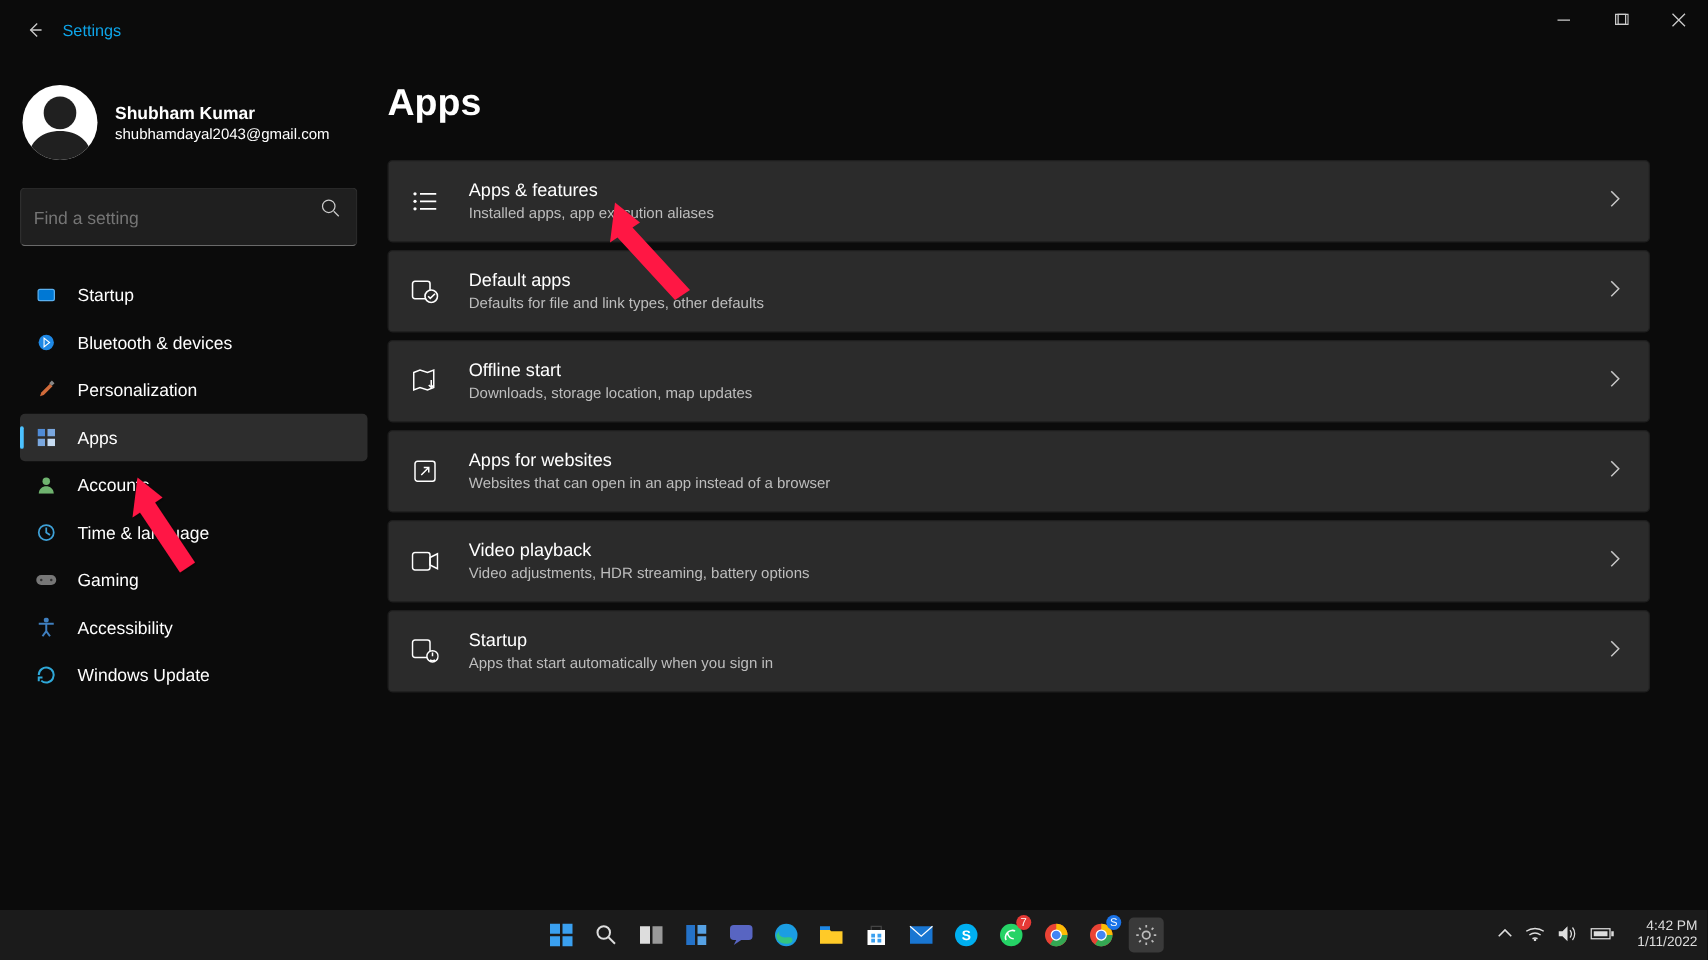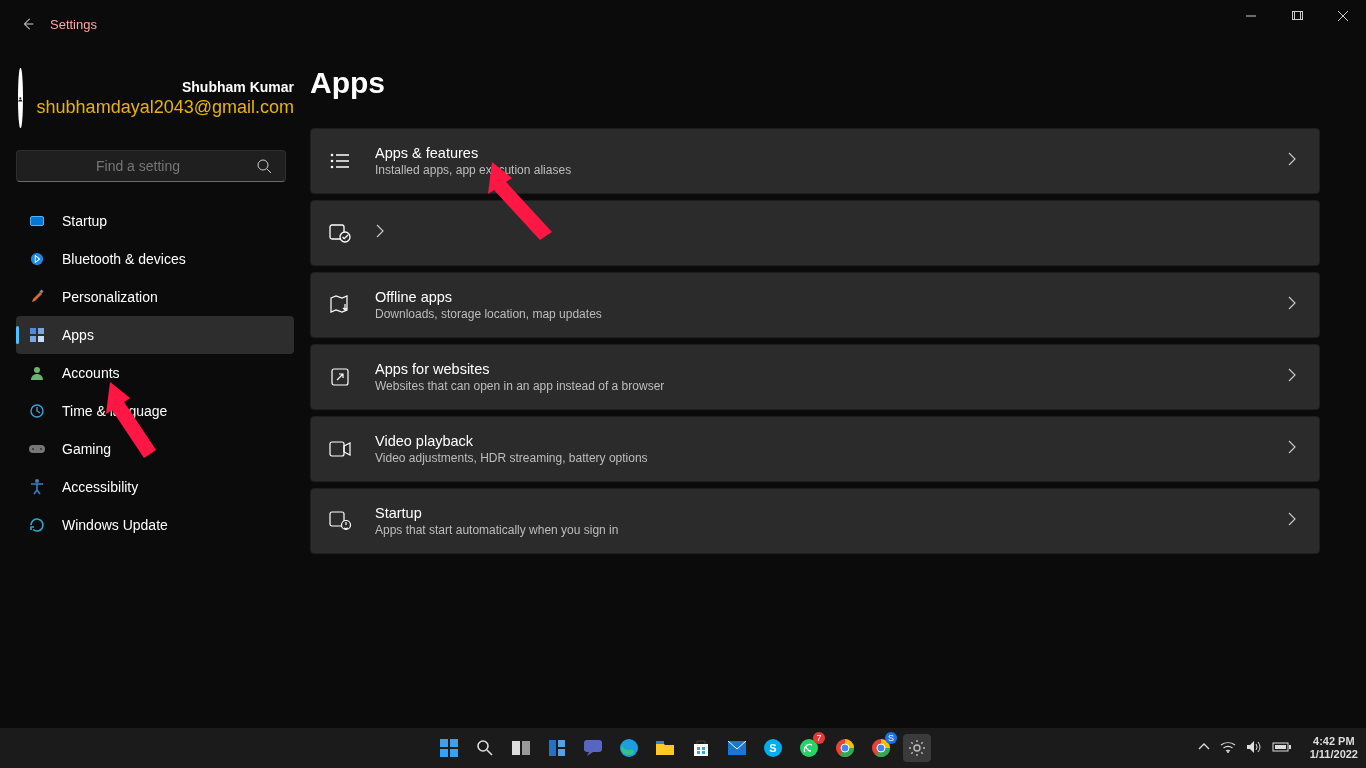--- a/index.html
+++ b/index.html
@@ -1,39 +1,39 @@
 <!DOCTYPE html>
 <html><head>
 <meta charset="utf-8">
 <style>
   * { box-sizing: border-box; margin: 0; padding: 0; }
   html, body { width: 1366px; height: 768px; overflow: hidden; font-family: "Segoe UI", sans-serif; background: #0b0b0b; color: #fff; }
   
   
   .titlebar { height: 48px; display: flex; align-items: center; padding-left: 14px; background: #0b0b0b; }
   .titlebar .back { width: 28px; height: 28px; display: flex; align-items: center; justify-content: center; margin-right: 8px; cursor: pointer; }
-  .titlebar .win-title { font-size: 13px; color: #fca5a5; }
+  .titlebar .win-title { font-size: 13px; color: #0ea5e9; }
   .titlebar .wins { margin-left: auto; display: flex; height: 48px; }
   .titlebar .wins div { width: 46px; height: 32px; display: flex; align-items: center; justify-content: center; cursor: pointer; }
   
   
   .app { display: flex; height: 680px; }
   .sidebar { width: 310px; padding: 14px 16px 0 16px; }
   .content { flex: 1; padding: 10px 46px 0 0; }
   
   
-  .user { display: flex; align-items: center; gap: 14px; padding: 6px 0 18px 2px; text-align: right; }
+  .user { display: flex; align-items: center; gap: 14px; padding: 6px 0 18px 2px; }
   .avatar { width: 60px; height: 60px; border-radius: 50%; background: #fff; display: flex; align-items: flex-end; justify-content: center; overflow: hidden; }
   .avatar svg { width: 58px; height: 58px; }
   .user-name { font-size: 14px; font-weight: 600; }
-  .user-email { font-size: 18px; color: #eab308; margin-top: 2px; }
+  .user-email { font-size: 12px; color: #ffffff; margin-top: 2px; }
   
   
   .search { position: relative; margin: 4px 0 20px 0; }
-  .search input { width: 270px; height: 32px; background: #1f1f1f; border: 1px solid #2e2e2e; border-bottom: 1px solid #6a6a6a; border-radius: 4px; color: #8b5cf6; font-size: 14px; padding: 0 36px 0 10px; outline: none; text-align: center; }
+  .search input { width: 270px; height: 47px; background: #1f1f1f; border: 1px solid #2e2e2e; border-bottom: 1px solid #6a6a6a; border-radius: 4px; color: #8b5cf6; font-size: 14px; padding: 0 36px 0 10px; outline: none; }
   .search .sicon { position: absolute; right: 22px; top: 8px; color: #ccc; }
   
   
   .nav { list-style: none; }
   .nav li { height: 38px; display: flex; align-items: center; gap: 16px; padding: 0 12px; border-radius: 4px; font-size: 14px; cursor: pointer; position: relative; }
   .nav li.selected { background: #2d2d2d; }
   .nav li.selected::before { content:""; position:absolute; left:0; top:10px; bottom:10px; width:3px; background:#4cc2ff; border-radius:2px; }
   .nav .icon { width: 18px; height: 18px; display:flex; align-items:center; justify-content:center; font-size:16px; }
   
   
@@ -48,21 +48,21 @@
   .card .chev { color: #c7c7c7; }
   
   
   .arrow { position: absolute; z-index: 50; pointer-events:none; }
   
   
   .taskbar { position: absolute; left: 0; right: 0; bottom: 0; height: 40px; background: #1b1b1b; display: flex; align-items: center; }
   .tb-center { position: absolute; left: 50%; transform: translateX(-50%); display:flex; gap:8px; align-items:center; height:40px; }
   .tb-center .tbicon { width:28px; height:28px; border-radius:4px; display:flex; align-items:center; justify-content:center; font-size:16px; cursor:pointer; }
   .tray { position:absolute; right:8px; display:flex; align-items:center; gap:10px; height:40px; color:#ddd; font-size:11px; }
-  .tray .clock { text-align:center; line-height:1.15; margin-left:8px;font-weight:bold; }
+  .tray .clock { text-align:right; line-height:1.15; margin-left:8px; }
   
   
   .sq { width:14px; height:10px; border-radius:2px; display:inline-block; }
 </style>
 </head>
 <body>
 
 <div class="titlebar">
   <div class="back">
     <svg width="14" height="14" viewBox="0 0 16 16">
@@ -224,34 +224,38 @@
     </div>
 
     <div class="card">
       <div class="cicon">
           <svg width="22" height="20" viewBox="0 0 22 20">
             <rect x="1" y="2" width="14" height="14" rx="2" stroke="#fff" fill="none" stroke-width="1.3"></rect>
             <circle cx="16" cy="14" r="5" fill="#2b2b2b" stroke="#fff" stroke-width="1.3"></circle>
             <path d="M13.5 14l1.7 1.7L19 12" stroke="#fff" fill="none" stroke-width="1.3"></path>
           </svg>
         </div>
+      <div class="ctext">
+          <div class="ctitle">Default apps</div>
+          <div class="csub">Defaults for file and link types, other defaults</div>
+        </div>
       <div class="chev"><svg width="10" height="16" viewBox="0 0 10 16">
             <path d="M2 2l6 6-6 6" stroke="currentColor" fill="none" stroke-width="1.2"></path>
           </svg></div>
     </div>
 
     <div class="card">
       <div class="cicon">
           <svg width="22" height="22" viewBox="0 0 22 22">
             <path d="M2 4l5-2 6 2 5-2v14l-5 2-6-2-5 2z" stroke="#fff" fill="none" stroke-width="1.2"></path>
             <path d="M16 10v6m-2-2 2 2 2-2" stroke="#fff" fill="none" stroke-width="1.2"></path>
           </svg>
         </div>
       <div class="ctext">
-          <div class="ctitle">Offline apps</div>
+          <div class="ctitle">Offline start</div>
           <div class="csub">Downloads, storage location, map updates</div>
         </div>
       <div class="chev"><svg width="10" height="16" viewBox="0 0 10 16">
             <path d="M2 2l6 6-6 6" stroke="currentColor" fill="none" stroke-width="1.2"></path>
           </svg></div>
     </div>
 
 
     <div class="card">
       <div class="cicon">

